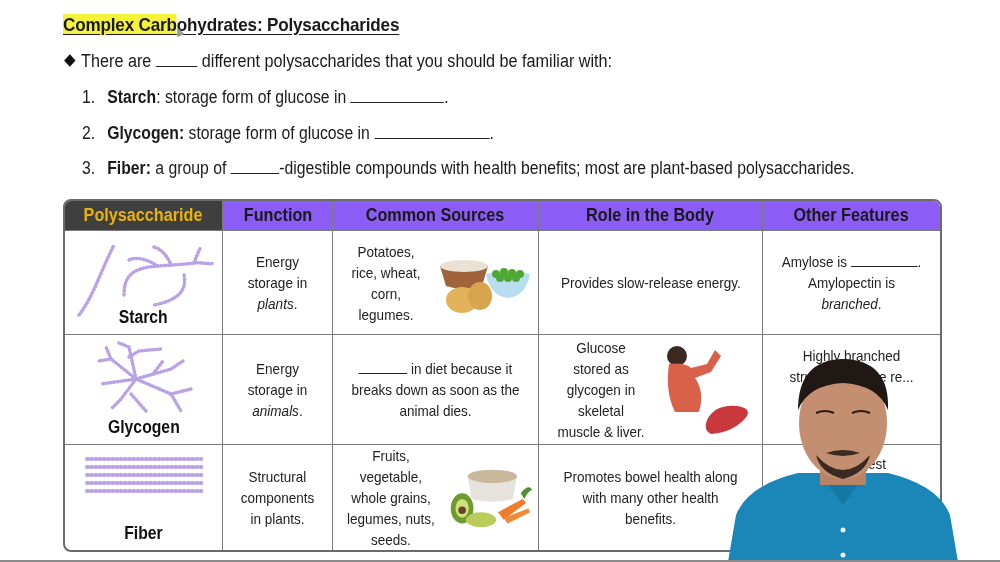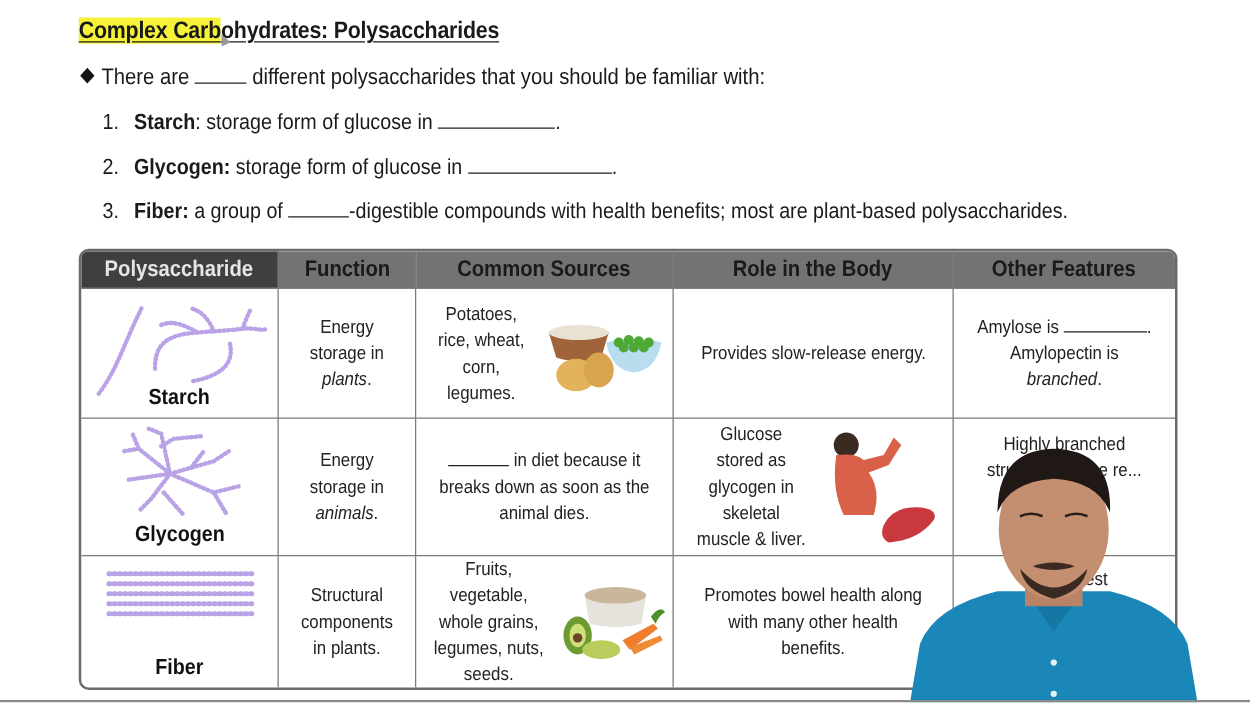--- a/index.html
+++ b/index.html
@@ -30,30 +30,30 @@
     border: 2px solid #6b6b6b; border-radius: 8px; overflow: hidden;
     table-layout: fixed;
   }
   table.poly th, table.poly td {
     border-right: 1.5px solid #7a7a7a; border-bottom: 1.5px solid #7a7a7a;
     text-align: center; vertical-align: middle; padding: 0 6px;
   }
   table.poly tr > *:last-child { border-right: none; }
   table.poly tr:last-child td { border-bottom: none; }
   table.poly th {
-    height: 29px; background: #737373; font-size: 18px; font-weight: bold;
+    height: 29px; background: #8b5cf6; font-size: 18px; font-weight: bold;
     color: #1a1a1a;
   }
-  table.poly th.dark { background: #3f3f3f; color: #e5e5e5; }
+  table.poly th.dark { background: #3f3f3f; color: #eab308; }
   table.poly th span, table.poly td .txt { display: inline-block; transform: scaleX(0.9); }
   table.poly td { font-size: 15px; line-height: 21px; color: #222; }
   .mol-cell { position: relative; }
   .mol-name { position: absolute; left: 0; right: 0; bottom: 6px; font-size: 17.5px; font-weight: bold; color:#111; }
   .mol-name span { display:inline-block; transform: scaleX(0.9); }
-  .flex-cell { display: flex; align-items: center; justify-content: flex-start; gap: 4px; }
+  .flex-cell { display: flex; align-items: center; justify-content: center; gap: 4px; }
 
   .presenter { position: absolute; left: 728px; top: 355px; width: 230px; height: 207px; }
   .bottom-bar { position: absolute; left: 0; right: 0; bottom: 0; height: 2px; background: #8a8a8a; }
   .cursor { position: absolute; left: 175px; top: 27px; width: 0; height: 0;
     border-left: 4px solid transparent; border-right: 4px solid transparent; border-bottom: 9px solid #999; transform: rotate(-25deg); }
 </style>
 </head>
 <body>
 
 <div class="title">

